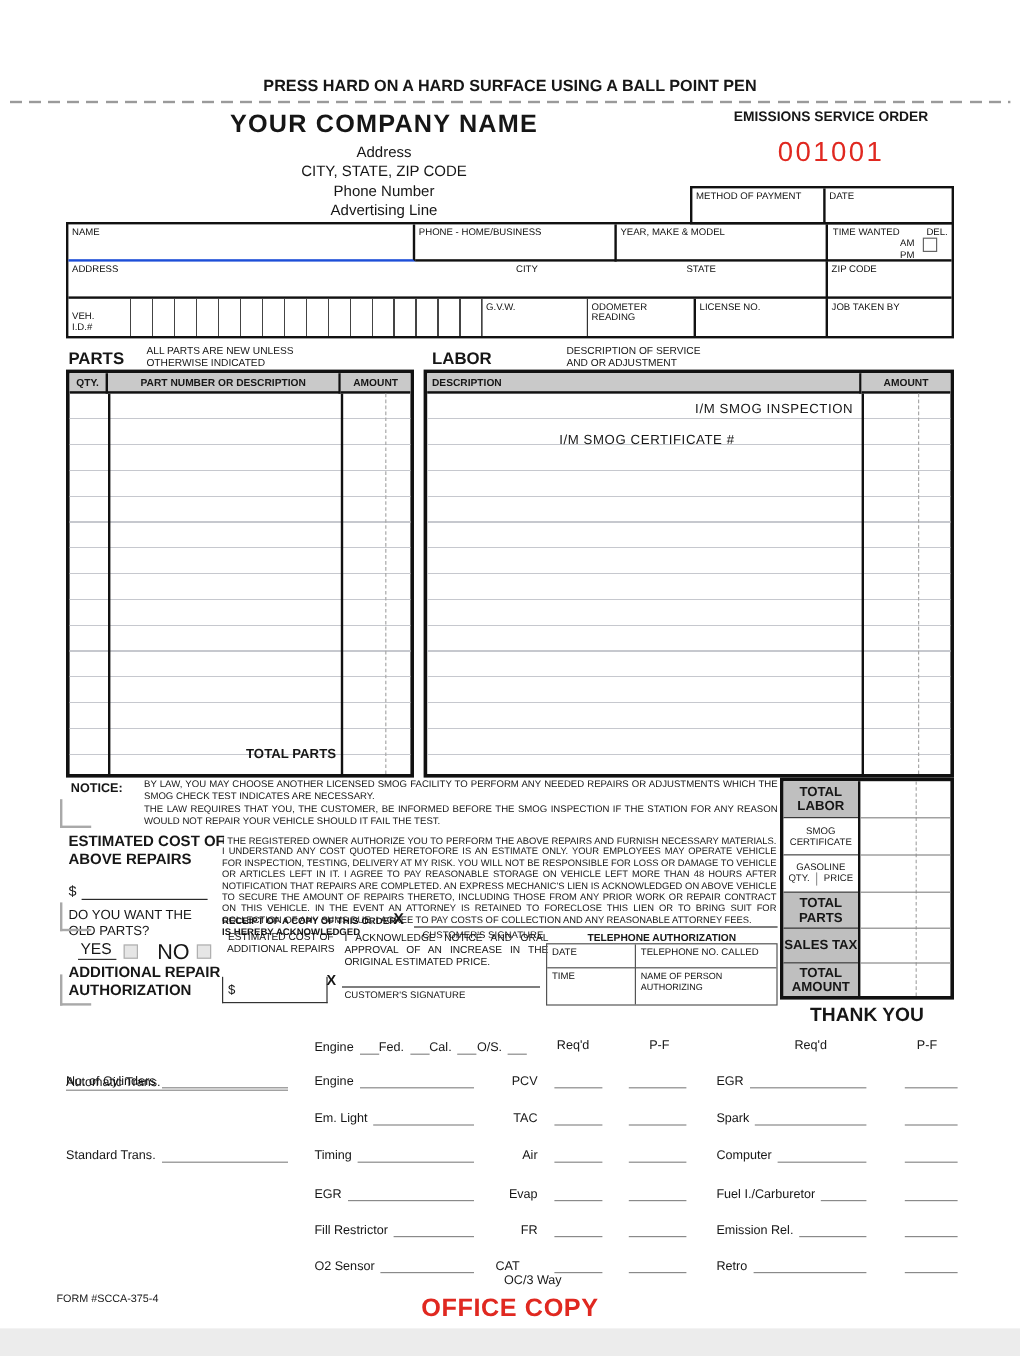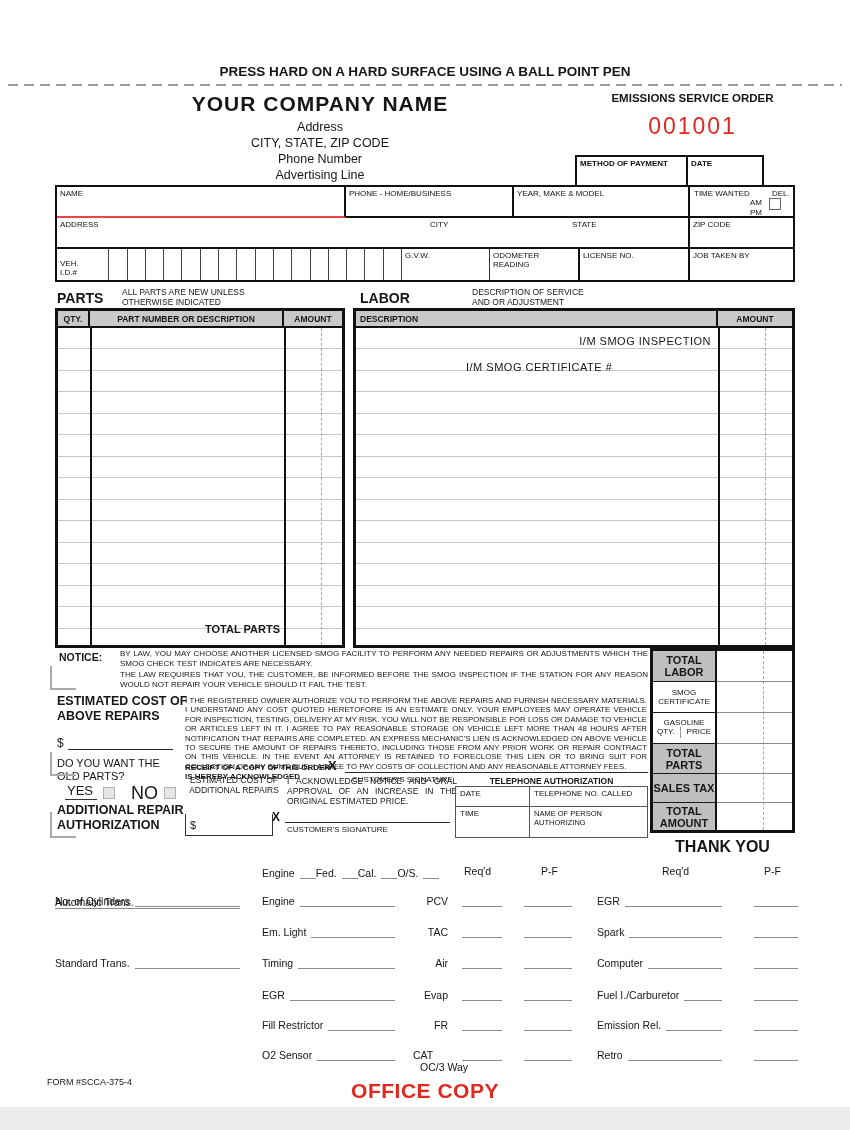--- a/index.html
+++ b/index.html
@@ -46,28 +46,28 @@
       <div>Address</div>
       <div>CITY, STATE, ZIP CODE</div>
       <div>Phone Number</div>
       <div>Advertising Line</div>
     </div>
   </div>
 
   <div class="abs c b" style="left:575px;top:92px;width:235px;font-size:11.5px;">EMISSIONS SERVICE ORDER</div>
   <div class="abs c" style="left:575px;top:113px;width:235px;font-size:23px;color:#e02820;letter-spacing:2px;">001001</div>
 
-  <div class="abs box2" style="left:575px;top:155px;width:189px;height:32px;font-weight:bold;">
+  <div class="abs box2" style="left:575px;top:155px;width:220px;height:32px;">
     <div class="cell lbl" style="left:0;top:0;width:111px;height:28px;border-right:2px solid #111;padding:2px 3px;">METHOD OF PAYMENT</div>
     <div class="cell lbl" style="left:111px;top:0;width:105px;height:28px;padding:2px 3px;">DATE</div>
   </div>
 
   <div class="abs box2" style="left:55px;top:185px;width:740px;height:97px;">
 
-    <div class="cell lbl" style="left:0;top:0;width:289px;height:31px;border-right:2px solid #111;border-bottom:2px solid #ef4444;padding:2px 3px;">NAME</div>
+    <div class="cell lbl" style="left:0;top:0;width:289px;height:31px;border-right:2px solid #111;border-bottom:2px solid #1d4ed8;padding:2px 3px;">NAME</div>
     <div class="cell lbl" style="left:289px;top:0;width:168px;height:31px;border-right:2px solid #111;border-bottom:2px solid #111;padding:2px 3px;">PHONE - HOME/BUSINESS</div>
     <div class="cell lbl" style="left:457px;top:0;width:176px;height:31px;border-right:2px solid #111;border-bottom:2px solid #111;padding:2px 3px;">YEAR, MAKE &amp; MODEL</div>
     <div class="cell" style="left:633px;top:0;width:103px;height:31px;border-bottom:2px solid #111;">
       <span class="abs lbl" style="left:4px;top:2px;">TIME WANTED</span>
       <span class="abs lbl" style="left:82px;top:2px;">DEL.</span>
       <span class="abs lbl" style="left:60px;top:11px;">AM</span>
       <span class="abs lbl" style="left:60px;top:21px;">PM</span>
       <span class="chk" style="left:79px;top:11px;background:#fff;border-color:#666;"></span>
     </div>
 

